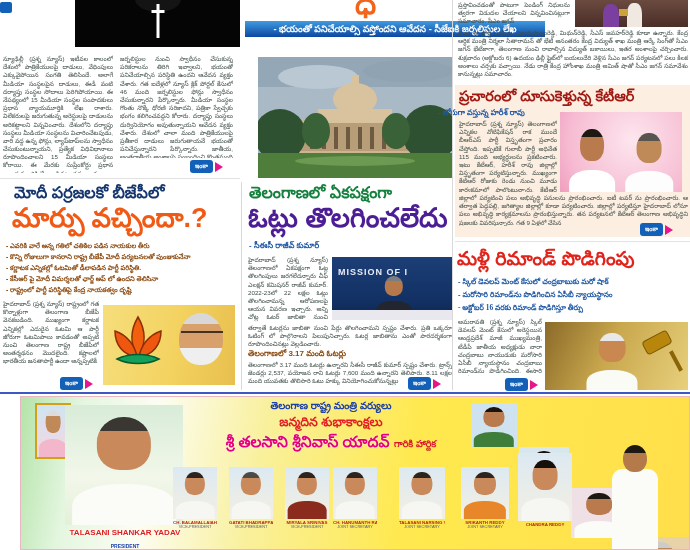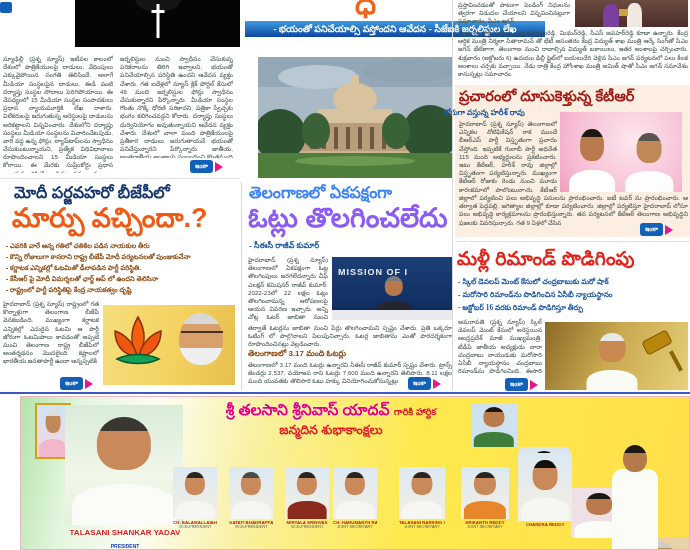--- a/index.html
+++ b/index.html
@@ -191,21 +191,21 @@
     <div class="person p1" style="--shirt:#fbfbf6;--hair:#e8e8e8;--skin:#c98850;"></div>
     <div class="gavel-head"></div>
     <div class="gavel-handle"></div>
   </div>
   <div class="btn-more" style="left:505px;top:378px;">
     <span class="pill">ఇంకా</span>
     <span class="tri"></span>
   </div>
 
   <div class="rule-h" style="left:0;top:178px;width:240px;"></div>
-  <div class="hl-small" style="left:14px;top:184px;font-size:16px;color:#14356e;">మోదీ పర్జవహరో బీజేపీలో</div>
+  <div class="hl-small" style="left:14px;top:184px;font-size:16px;color:#14356e;">మోదీ పర్రజలకో బీజేపీలో</div>
   <div class="hl-small" style="left:12px;top:203px;font-size:27px;color:#f05a14;">మార్పు వచ్చిందా.?</div>
   <div class="hl-small" style="left:6px;top:242px;font-size:6.7px;color:#8c4a10;">- ఎవరికి వారే అన్న గతిలో చతికిల పడిన నాయకుల తీరు</div>
   <div class="hl-small" style="left:6px;top:253px;font-size:6.7px;color:#8c4a10;width:232px;">- కొన్ని రోజులుగా కానరాని రాష్ట్ర బీజేపీ మోదీ పర్యటనలతో పుంజుకునేనా</div>
   <div class="hl-small" style="left:6px;top:264px;font-size:6.7px;color:#8c4a10;">- కర్ణాటక ఎన్నికల్లో ఓటమితో డీలాపడిన పార్టీ పరిస్థితి.</div>
   <div class="hl-small" style="left:6px;top:275px;font-size:6.7px;color:#8c4a10;">- కేసీఆర్ పై మోదీ విమర్శలతో ఛార్జ్ అప్ లో ఉందని తెలిసినా</div>
   <div class="hl-small" style="left:6px;top:286px;font-size:6.7px;color:#8c4a10;">- రాష్ట్రంలో పార్టీ పరిస్థితిపై కేంద్ర నాయకత్వం దృష్టి</div>
   <div class="t" style="left:3px;top:300px;width:96px;height:76px;">హైదరాబాద్ (ప్రశ్న న్యూస్) రాష్ట్రంలో గత కొన్నాళ్లుగా తెలంగాణ బీజేపీ వెనకబడింది. ముఖ్యంగా కర్ణాటక ఎన్నికల్లో ఎదురైన ఓటమి ఆ పార్టీ జోరుగా ఓటమిపాలు కావడంతో అప్పటి నుంచి తెలంగాణ రాష్ట్ర బీజేపీలో అంతర్మథనం మొదలైంది. కష్టాలలో భారతీయ జనతాపార్టీ ఉందా అన్నప్పటికీ</div>
   <div class="abs" id="modi-photo">
     <svg width="70" height="80" viewBox="0 0 70 80" style="position:absolute;left:0;top:0;">
       <path d="M35 12 C42 24 44 38 35 52 C26 38 28 24 35 12 Z" fill="#f2600f" stroke="#8c2f05" stroke-width="1.5"></path>
@@ -214,22 +214,22 @@
       <path d="M14 54 C26 48 44 48 56 54 C44 60 26 60 14 54 Z" fill="#12a05a" stroke="#065c30" stroke-width="1.5"></path>
     </svg>
     <div class="face"></div>
     <div class="glasses"></div>
   </div>
   <div class="btn-more" style="left:60px;top:377px;">
     <span class="pill">ఇంకా</span>
     <span class="tri"></span>
   </div>
 
-  <div class="hl-small" style="left:249px;top:184px;font-size:16px;color:#3b82f6;">తెలంగాణలో ఏకపక్షంగా</div>
-  <div class="hl-small" style="left:248px;top:203px;font-size:27px;color:#8b5cf6;">ఓట్లు తొలగించలేదు</div>
+  <div class="hl-small" style="left:249px;top:184px;font-size:16px;color:#15803d;">తెలంగాణలో ఏకపక్షంగా</div>
+  <div class="hl-small" style="left:248px;top:203px;font-size:27px;color:#4c1d95;">ఓట్లు తొలగించలేదు</div>
   <div class="hl-small" style="left:249px;top:241px;font-size:8px;color:#1c57a5;">- సీఈసీ రాజీవ్ కుమార్</div>
   <div class="t" style="left:248px;top:256px;width:80px;height:66px;">హైదరాబాద్ (ప్రశ్న న్యూస్) తెలంగాణలో ఏకపక్షంగా ఓట్ల తొలగింపులు జరగలేదన్నారు చీఫ్ ఎలక్షన్ కమిషనర్ రాజీవ్ కుమార్. 2022-23లో 22 లక్షల ఓట్లు తొలగించామన్న ఆరోపణలపై ఆయన వివరణ ఇచ్చారు. అన్ని చోట్ల ఓటర్ జాబితా నుంచి తొలగించినవన్నీ అధికారిక పద్ధతిలోనే</div>
   <div class="abs" id="ec-photo">
     <div class="backdrop-text">MISSION OF I</div>
     <div class="person p1" style="--shirt:#23262e;--hair:#7d7d80;--skin:#b5794c;"></div>
     <div class="desk"></div>
   </div>
   <div class="t" style="left:248px;top:324px;width:204px;height:24px;">తర్వాతే ఓటర్లను జాబితా నుంచి పేర్లు తొలగించామని స్పష్టం చేశారు. ప్రతి ఒక్కరూ ఓటింగ్ లో పాల్గొనాలని పిలుపునిచ్చారు. ఓటర్ల జాబితాను ఎంతో పారదర్శకంగా రూపొందించినట్లు వెల్లడించారు.</div>
   <div class="hl-small" style="left:248px;top:349px;font-size:8px;color:#8c4a10;">తెలంగాణలో 3.17 మంది ఓటర్లు</div>
   <div class="t" style="left:248px;top:361px;width:204px;height:28px;">తెలంగాణలో 3.17 మంది ఓటర్లు ఉన్నారని సీఈసీ రాజీవ్ కుమార్ స్పష్టం చేశారు. ట్రాన్స్ జెండర్లు 2,537, వయోజన రాని ఓటర్లు 7,600 మంది ఉన్నారని తెలిపారు. 8.11 లక్షల మంది యువతకు తొలిసారి ఓటు హక్కు వినియోగించుకోనున్నట్లు</div>
@@ -247,25 +247,26 @@
     <div id="kcr-mini">
       <div class="person" style="width:100%;height:100%;--shirt:#f2b7cb;--hair:#dcdcdc;--skin:#c08a58;"></div>
     </div>
     <div id="president-photo">
       <div class="person" style="width:100%;height:100%;--shirt:#fbfbf8;--hair:#3a3632;--skin:#c9895a;"></div>
     </div>
     <div class="banner-name" style="left:34px;top:131px;width:140px;">TALASANI SHANKAR YADAV</div>
     <div class="banner-name" style="left:34px;top:146px;width:140px;font-size:5px;color:#1b3fa8;">PRESIDENT</div>
 
     <div class="abs" style="left:155px;top:3px;width:310px;text-align:center;">
+      <div style="font-size:10px;font-weight:bold;color:#1b3fa8;">తెలంగాణ రాష్ట్ర మంత్రి వర్యులు</div>
+      <div style="font-size:12.5px;font-weight:bold;color:#e31e24;margin-top:1px;">జన్మదిన శుభాకాంక్షలు</div>
       <div style="margin-top:1px;">
         <span style="font-size:15.5px;font-weight:bold;color:#e6007e;text-shadow:0 0 2px #fff;">శ్రీ తలసాని శ్రీనివాస్ యాదవ్</span>
         <span style="font-size:9.5px;font-weight:bold;color:#d81b2c;">గారికి హార్దిక</span>
       </div>
-      <div style="font-size:12.5px;font-weight:bold;color:#e31e24;margin-top:1px;">జన్మదిన శుభాకాంక్షలు</div>
     </div>
 
     <div class="person abs" style="left:450px;top:6px;width:46px;height:44px;--shirt:#3f7d3a;--hair:#1a140f;--skin:#b97a4e;background:#cfe2ef;"></div>
     <div class="person abs" style="left:498px;top:6px;width:50px;height:44px;--shirt:#f6f6f2;--hair:#14100c;--skin:#a96a40;background:#d8e6ee;"></div>
     <div class="person abs" style="left:550px;top:3px;width:56px;height:50px;--shirt:#fbfbf8;--hair:#1d1812;--skin:#b97a4e;background:#efe0e6;"></div>
     <div class="person abs" style="left:608px;top:2px;width:60px;height:52px;--shirt:#f8f5ee;--hair:#cccccc;--skin:#c08a58;background:#e8d2a8;"></div>
 
     <div class="member" style="left:152px;top:70px;width:44px;">
       <div class="person ph" style="height:52px;--shirt:#f6f6f2;"></div>
       <div class="nm">CH. BALAMALLAIAH</div>

